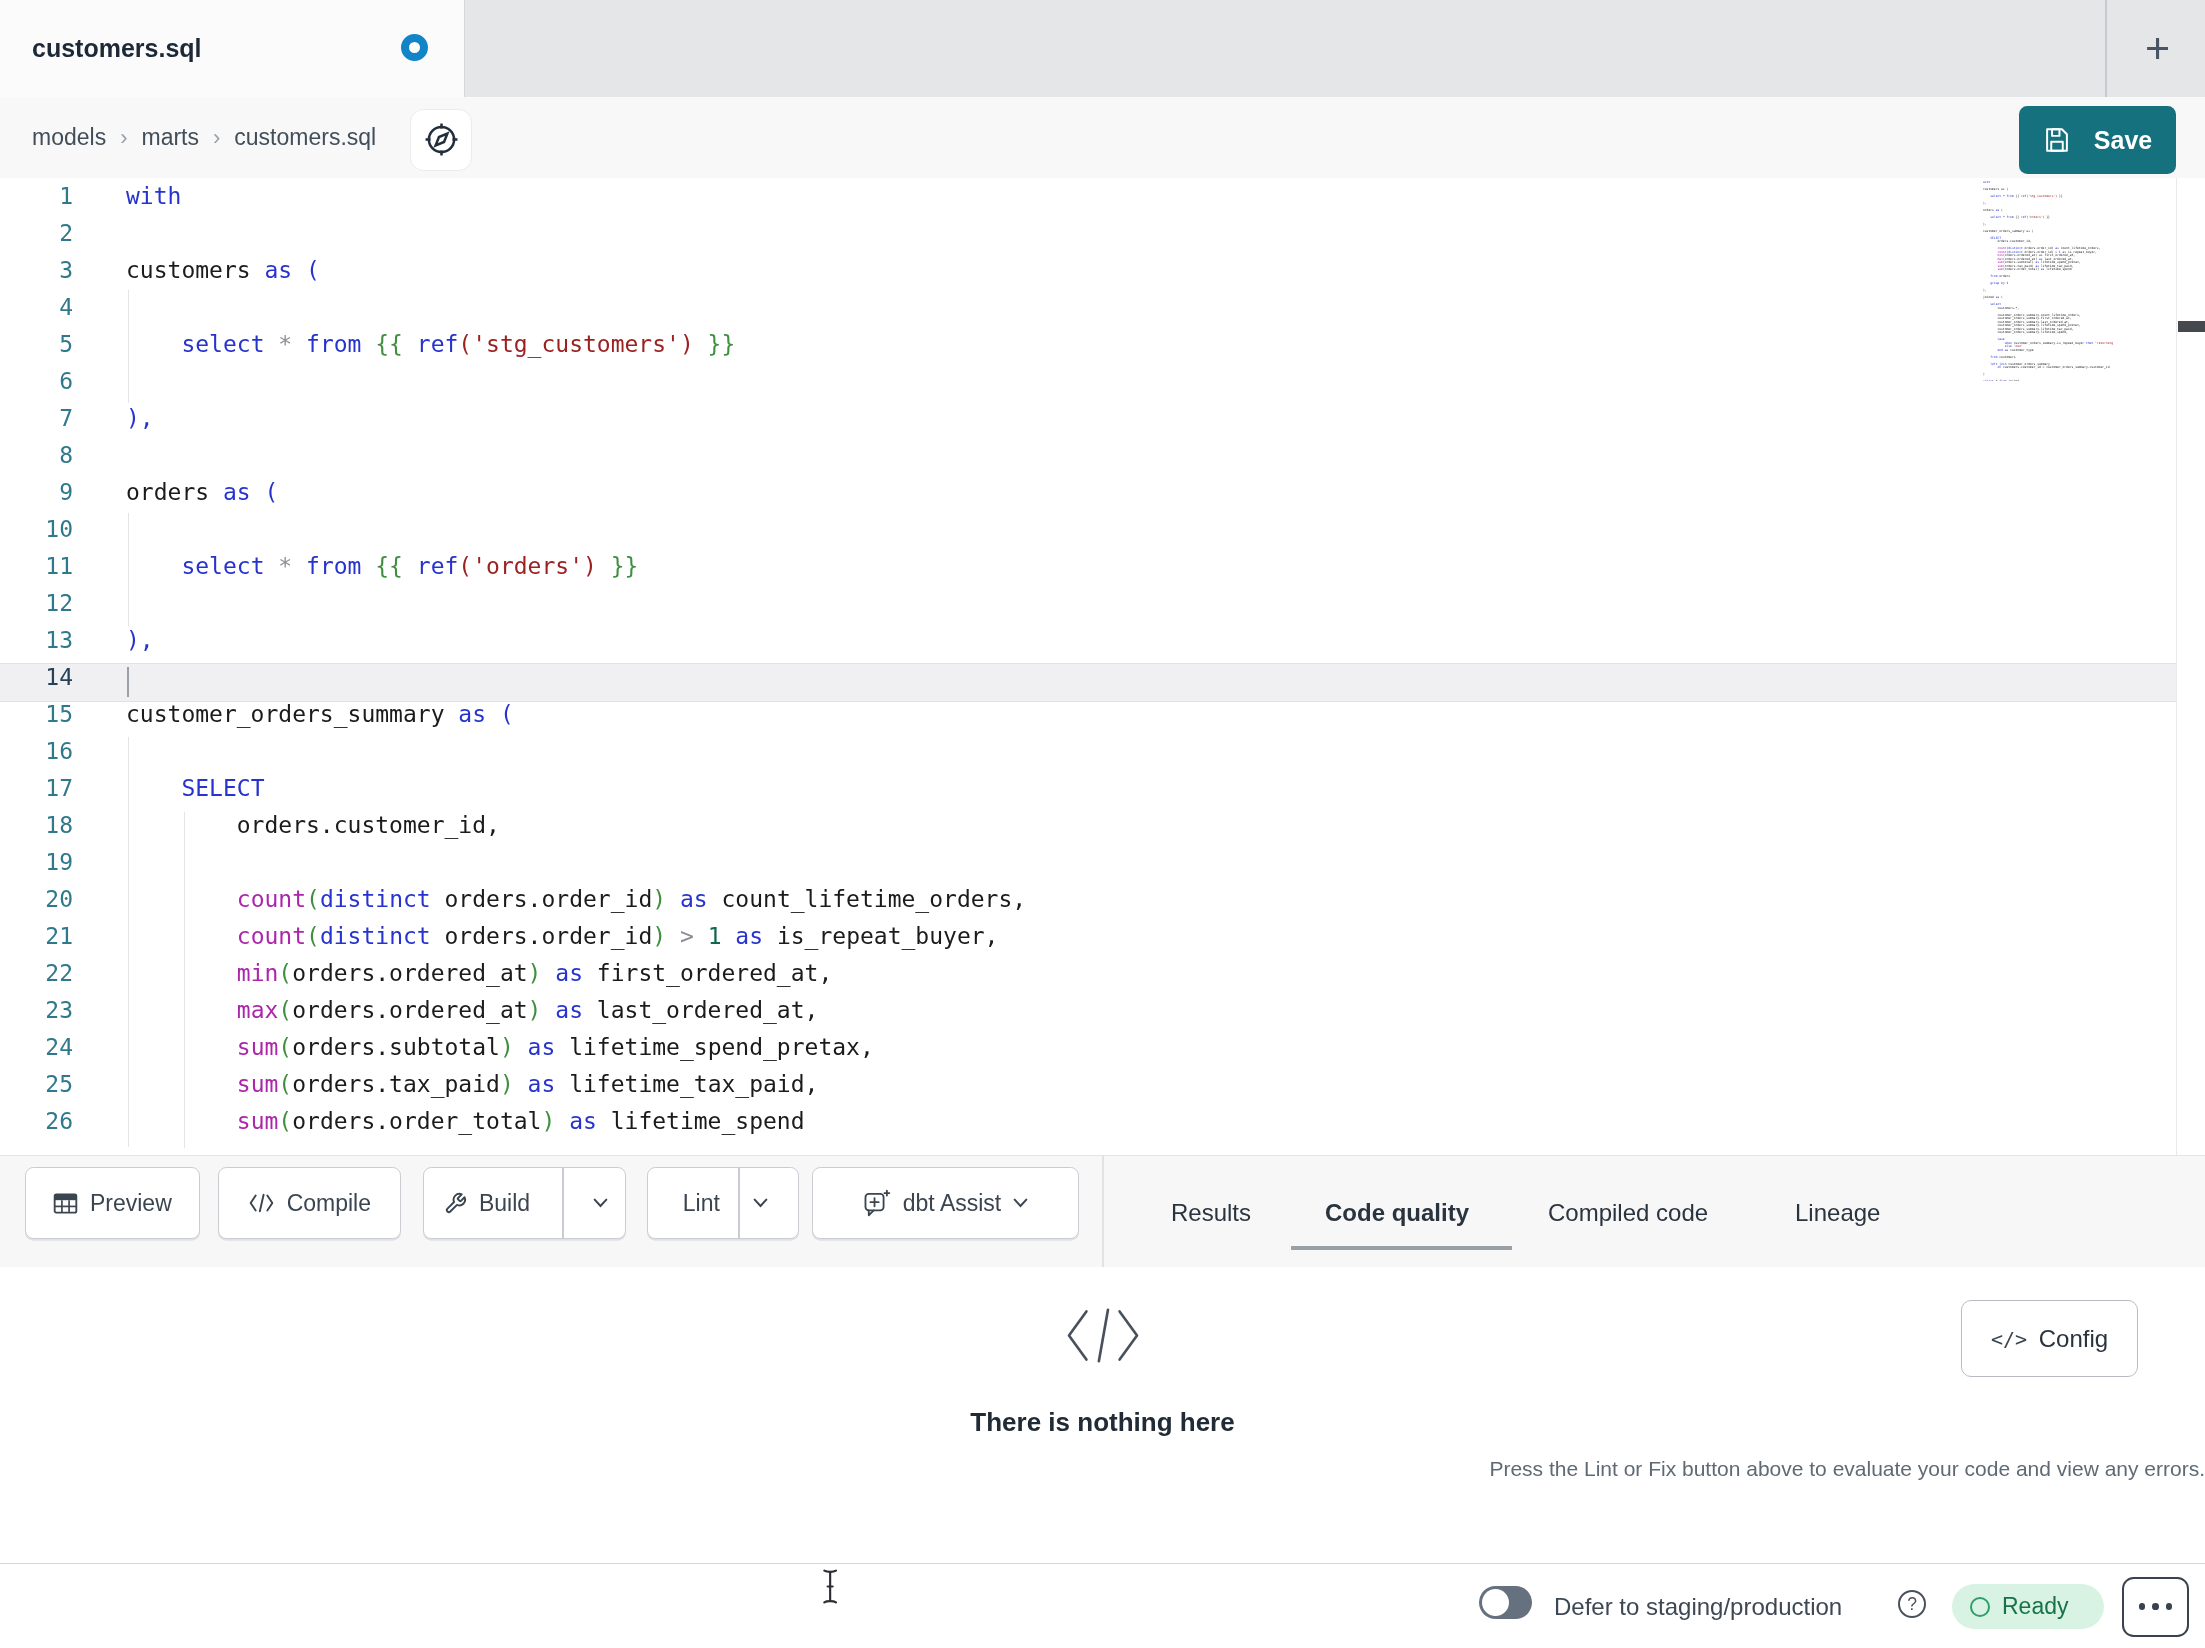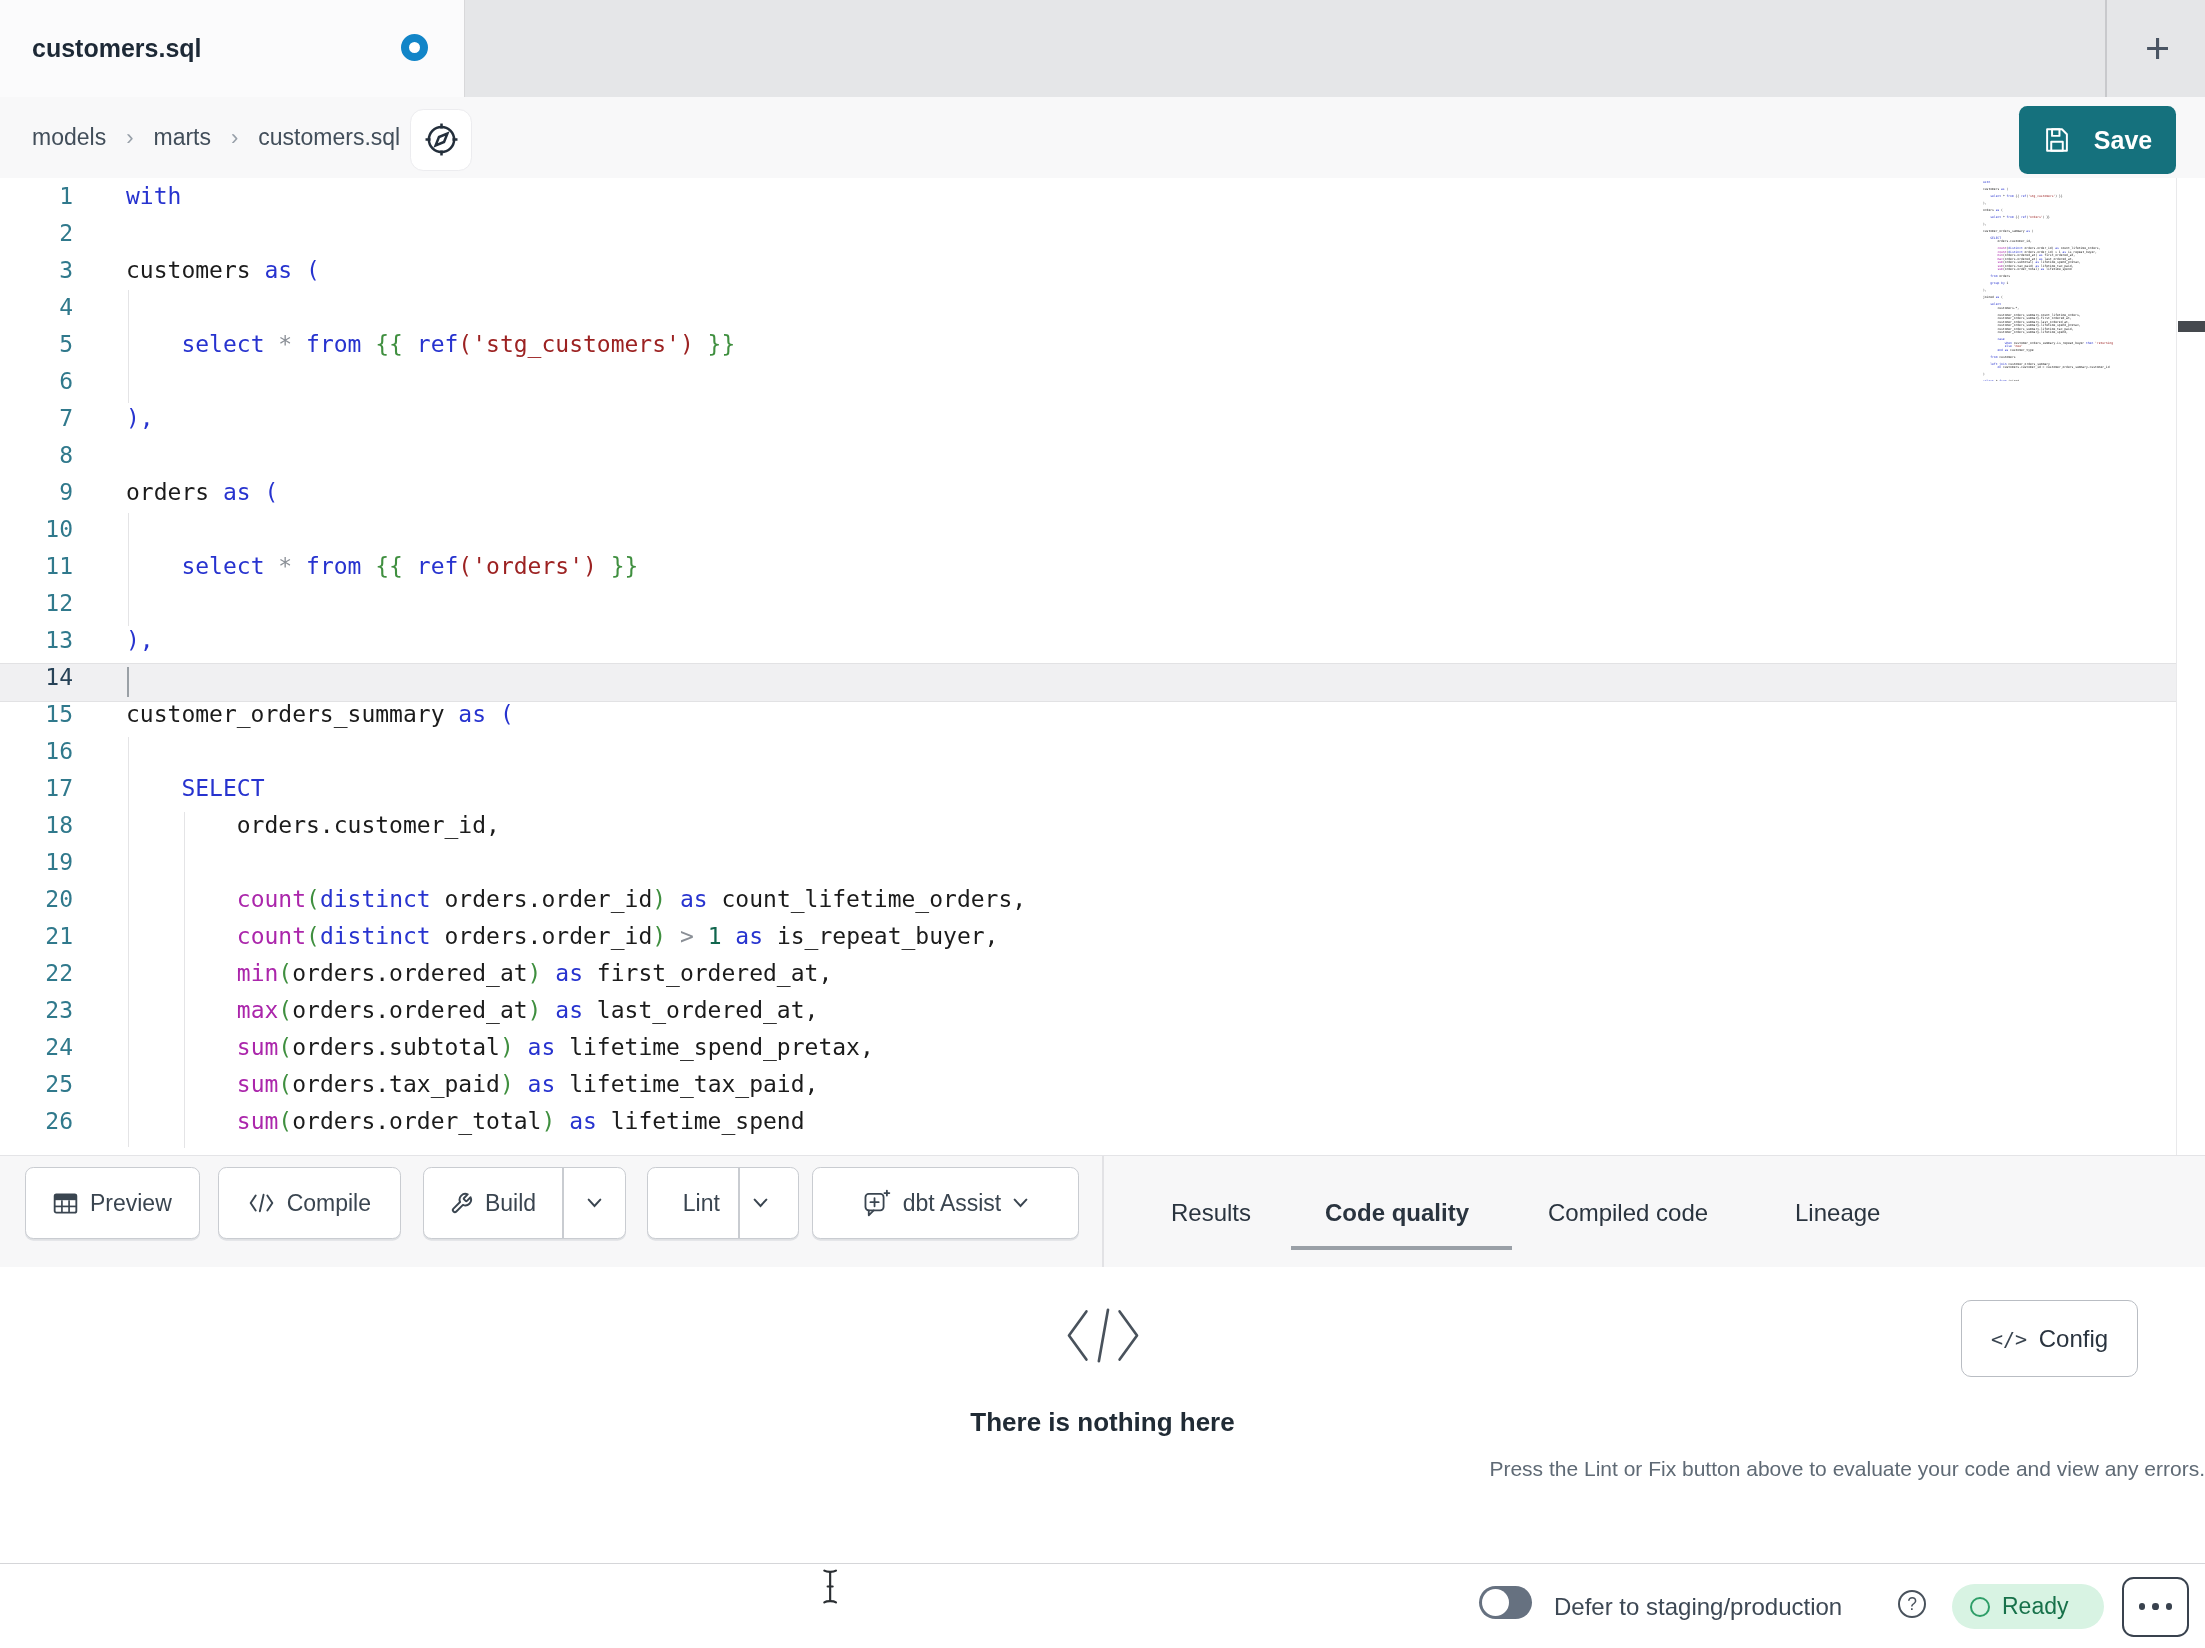--- a/index.html
+++ b/index.html
@@ -12,21 +12,21 @@
     border-right:0.8px solid #d8d8da;display:flex;align-items:center;}
   .tab-title{margin-left:32px;font-size:25px;font-weight:bold;color:#1d2936;}
   .unsaved-dot{position:absolute;left:401px;top:34px;width:11px;height:11px;background:#fff;
     border:8.3px solid #1285c8;border-radius:50%;}
   .tabbar-divider{position:absolute;left:2105px;top:0;width:1.7px;height:97px;background:#c8c9cc;}
   .newtab-btn{position:absolute;left:2131px;top:22px;width:53px;height:53px;display:flex;
     align-items:center;justify-content:center;font-size:43px;font-weight:200;color:#4a5563;cursor:pointer;}
 
   
   .subheader{position:absolute;left:0;top:97px;width:2205px;height:81px;background:#f8f8f9;}
-  .breadcrumb{position:absolute;left:32px;top:0;height:81px;display:flex;align-items:center;gap:20px;
+  .breadcrumb{position:absolute;left:32px;top:0;height:81px;display:flex;align-items:center;gap:14px;
     font-size:23px;color:#424e5a;}
   .crumb-sep{color:#98a0a9;font-size:22px;}
   .compass-btn{position:absolute;left:410px;top:11.7px;width:60px;height:60px;background:#fff;
     border:1.7px solid #ececef;border-radius:13.3px;display:flex;align-items:center;justify-content:center;cursor:pointer;}
   .save-btn{position:absolute;left:2019px;top:9.2px;width:157px;height:68px;background:#15717d;border-radius:8.3px;
     display:flex;align-items:center;justify-content:center;gap:23px;cursor:pointer;}
   .save-btn span{color:#fff;font-size:25px;font-weight:600;}
 
   
   .editor{position:absolute;left:0;top:178px;width:2205px;height:977px;background:#fff;
@@ -251,21 +251,21 @@
       <span>Preview</span>
     </div>
     <div class="tbtn" style="left:218px;width:183px;">
       <svg width="27" height="20" viewBox="0 0 32 24" fill="none" stroke="#3a4550" stroke-width="2.3" stroke-linecap="round" stroke-linejoin="round">
         <polyline points="9,3 3,12 9,21"></polyline>
           <polyline points="23,3 29,12 23,21"></polyline>
           <line x1="18.5" y1="2" x2="14" y2="22"></line>
       </svg>
       <span>Compile</span>
     </div>
-    <div class="tbtn" style="left:423px;width:203px;padding:0;gap:8px;">
+    <div class="tbtn" style="left:423px;width:203px;padding:0;gap:14px;">
       <div class="seg">
         <svg width="23" height="23" viewBox="0 0 24 24" fill="none" stroke="#3a4550" stroke-width="2" stroke-linecap="round" stroke-linejoin="round">
           <path d="M14.7 6.3a1 1 0 0 0 0 1.4l1.6 1.6a1 1 0 0 0 1.4 0l3.77-3.77a6 6 0 0 1-7.94 7.94l-6.91 6.91a2.12 2.12 0 0 1-3-3l6.91-6.91a6 6 0 0 1 7.94-7.94l-3.76 3.76z"></path>
         </svg>
         <span>Build</span>
       </div>
       <div class="seg-divider"></div>
       <div class="seg" style="padding:0 15px;">
         <svg width="15" height="10" viewBox="0 0 18 12" fill="none" stroke="#3a4550" stroke-width="2.4" stroke-linecap="round">
             <polyline points="2,2 9,9.5 16,2"></polyline>

